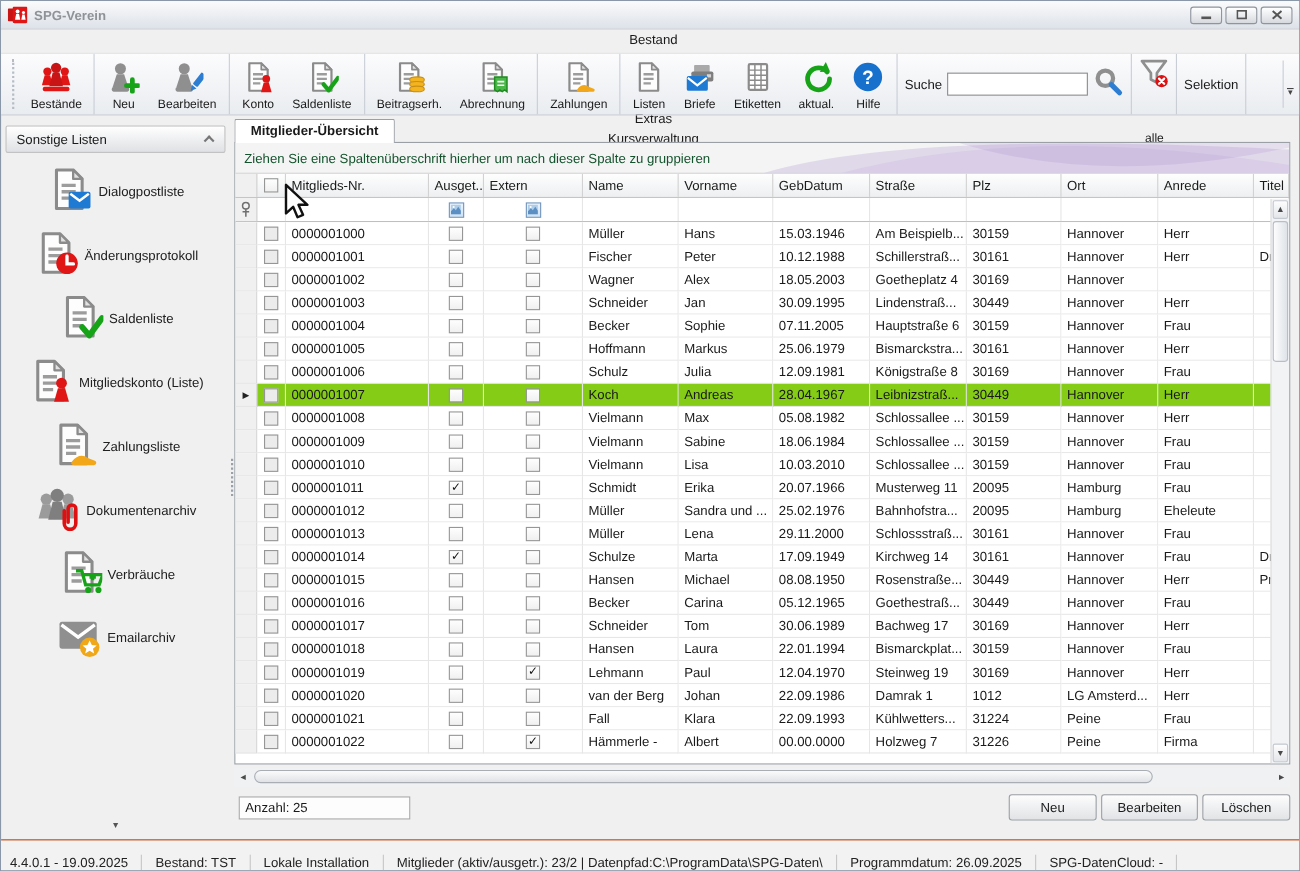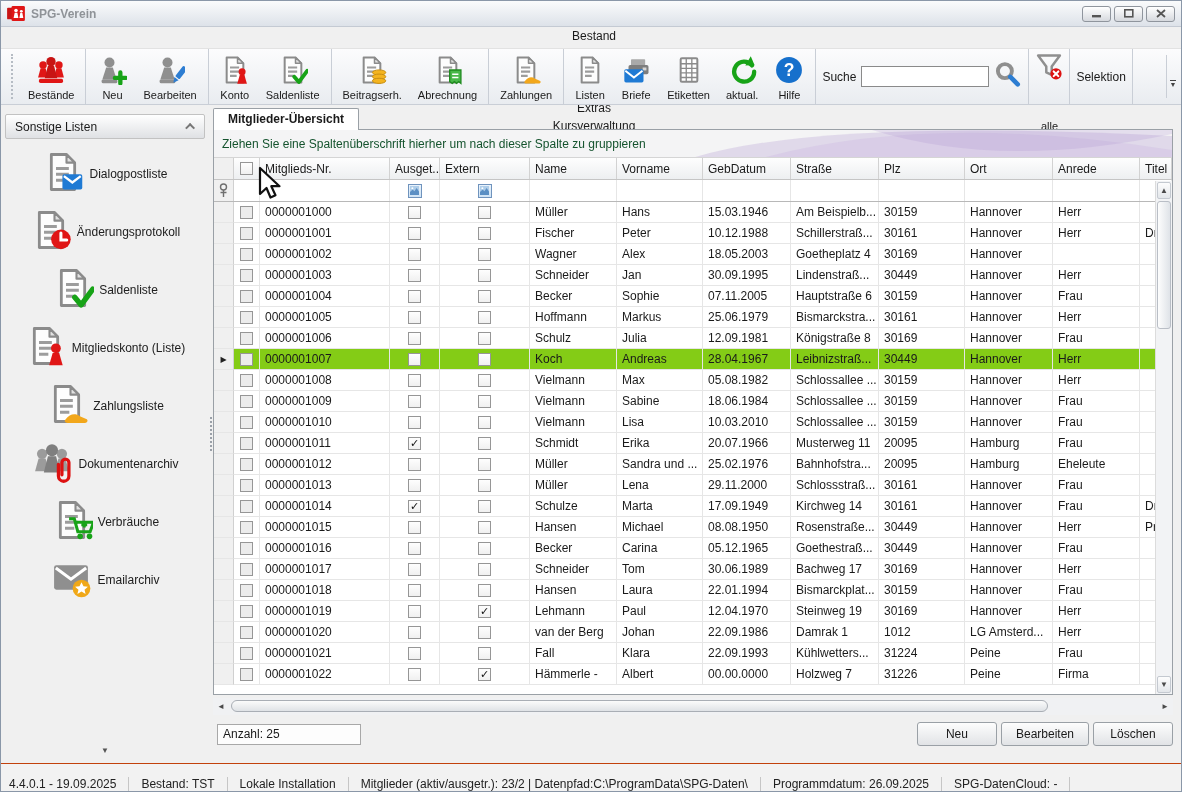--- a/index.html
+++ b/index.html
@@ -99,21 +99,21 @@
   .vs-bottom { margin-top:auto; }
 
   
   .hscroll { height:17px; margin-top:3px; display:flex; align-items:center; background:#f0f1f3; }
   .hs-btn { width:16px; height:15px; display:flex; align-items:center; justify-content:center; font-size:8px; color:#4a4a4a; }
   .hs-track { flex:1; height:15px; position:relative; }
   .hs-thumb { position:absolute; left:2px; top:1px; height:12px; width:88%; background:linear-gradient(#fbfbfb,#dfe2e6); border:1px solid #a9aeb5; border-radius:7px; }
 
   
   .gridfooter { height:30px; margin-top:4px; display:flex; align-items:center; }
-  .anzahl { width:144px; height:21px; background:#fdfdfd; border:1px solid #a8a8a8; display:flex; align-items:center; padding-left:5px; margin-left:4px; }
+  .anzahl { width:156px; height:21px; background:#fdfdfd; border:1px solid #a8a8a8; display:flex; align-items:center; padding-left:5px; margin-left:4px; }
   .foot-btns { margin-left:auto; display:flex; gap:4px; }
   .fbtn { min-width:80px; height:24px; border:1px solid #9aa0a6; border-radius:3px; background:linear-gradient(#fdfdfd,#e1e3e6);
           display:flex; align-items:center; justify-content:center; padding:0 14px; cursor:default; }
 
   
   .statusbar { height:28px; background:#f2f2f2; border-top:1px solid #c2410c; display:flex; align-items:flex-end; padding:0 8px; color:#222; }
   .sb-seg { padding:0 12px; white-space:nowrap; }
   .sb-seg:first-child { padding-left:0; }
   .sb-sep { width:1px; height:14px; background:#c6c6c6; }
 

